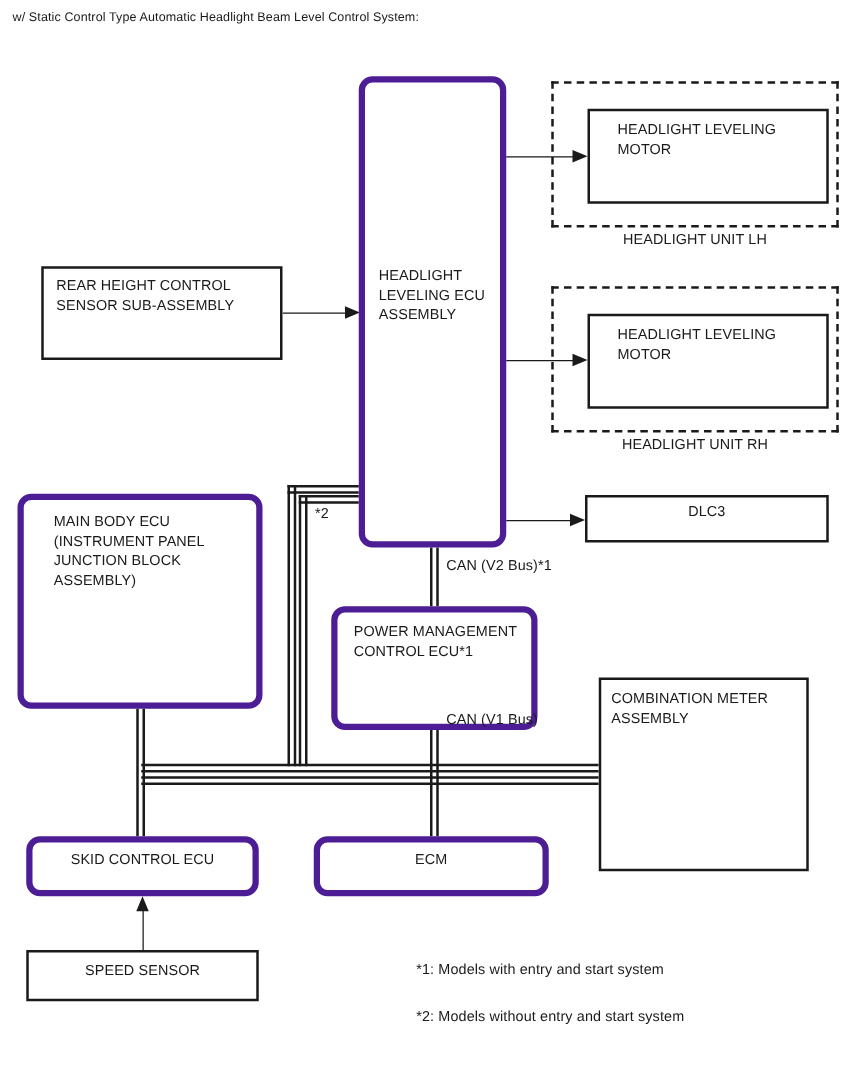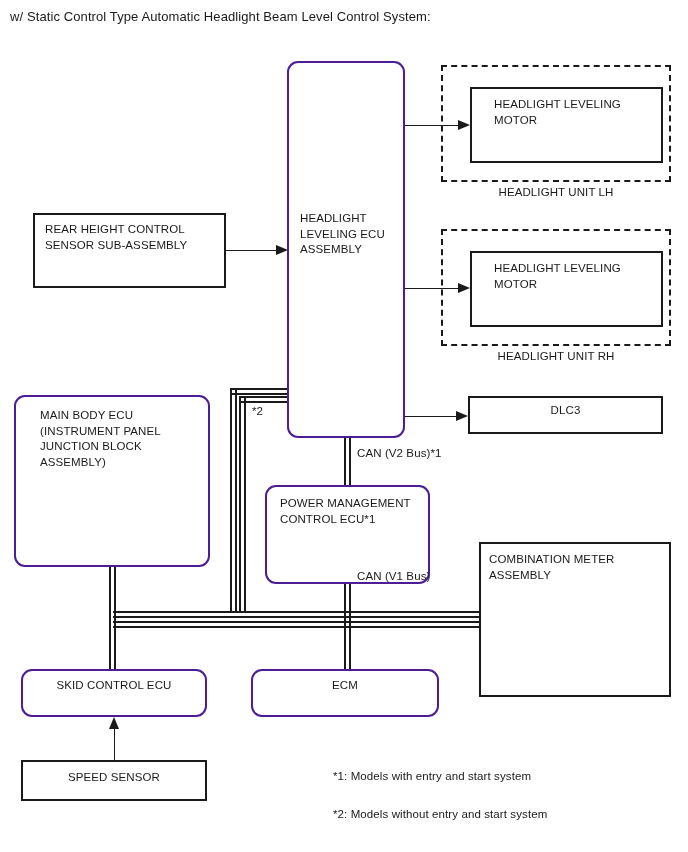--- a/index.html
+++ b/index.html
@@ -2,23 +2,23 @@
 <html><head>
 <meta charset="utf-8">
 <style>
   html,body{margin:0;padding:0;background:#ffffff;}
   #canvas{
     position:relative;width:688px;height:852px;background:#ffffff;
     font-family:"Liberation Sans","DejaVu Sans",sans-serif;
     color:#1a1a1a;overflow:hidden;
   }
   .txt{white-space:pre-line;font-size:11.5px;line-height:15.5px;letter-spacing:.1px;}
-  .title{position:absolute;left:10px;top:9px;font-size:13px;letter-spacing:.1px;}
+  .title{position:absolute;left:10px;top:9px;font-size:10px;letter-spacing:.1px;}
   .box{position:absolute;box-sizing:border-box;border:2px solid #1a1a1a;background:#ffffff;}
-  .rbox{position:absolute;box-sizing:border-box;border:2px solid #4c1d95;background:#ffffff;border-radius:11px;}
+  .rbox{position:absolute;box-sizing:border-box;border:5px solid #4c1d95;background:#ffffff;border-radius:11px;}
   .dashed{position:absolute;box-sizing:border-box;border:2px dashed #1a1a1a;background:transparent;}
   .ctr{text-align:center;}
   .flabel{position:absolute;font-size:11.5px;line-height:14px;letter-spacing:.1px;}
   
   .bus-v{position:absolute;box-sizing:border-box;width:7px;border-left:2px solid #1a1a1a;border-right:2px solid #1a1a1a;}
   .bus-h{position:absolute;box-sizing:border-box;height:7px;border-top:2px solid #1a1a1a;border-bottom:2px solid #1a1a1a;}
   
   .shaft-h{position:absolute;height:0;border-top:1.5px solid #1a1a1a;}
   .shaft-v{position:absolute;width:0;border-left:1.5px solid #1a1a1a;}
   .head-right{position:absolute;width:0;height:0;border-top:5.5px solid transparent;border-bottom:5.5px solid transparent;border-left:12px solid #1a1a1a;}
@@ -91,21 +91,21 @@
 (INSTRUMENT PANEL
 JUNCTION BLOCK
 ASSEMBLY)</div>
   </div>
 
   <div class="rbox" style="left:265px;top:485px;width:165px;height:99px;padding:9px 4px 0 13px;">
     <div class="txt">POWER MANAGEMENT
 CONTROL ECU*1</div>
   </div>
 
-  <div class="box" style="left:479px;top:542px;width:192px;height:155px;padding:8px 4px 0 8px;">
+  <div class="box" style="left:479px;top:542px;width:168px;height:155px;padding:8px 4px 0 8px;">
     <div class="txt">COMBINATION METER
 ASSEMBLY</div>
   </div>
 
   <div class="rbox ctr" style="left:21px;top:669px;width:186px;height:48px;padding-top:7px;">
     <div class="txt">SKID CONTROL ECU</div>
   </div>
 
   <div class="rbox ctr" style="left:251px;top:669px;width:188px;height:48px;padding-top:7px;">
     <div class="txt">ECM</div>

